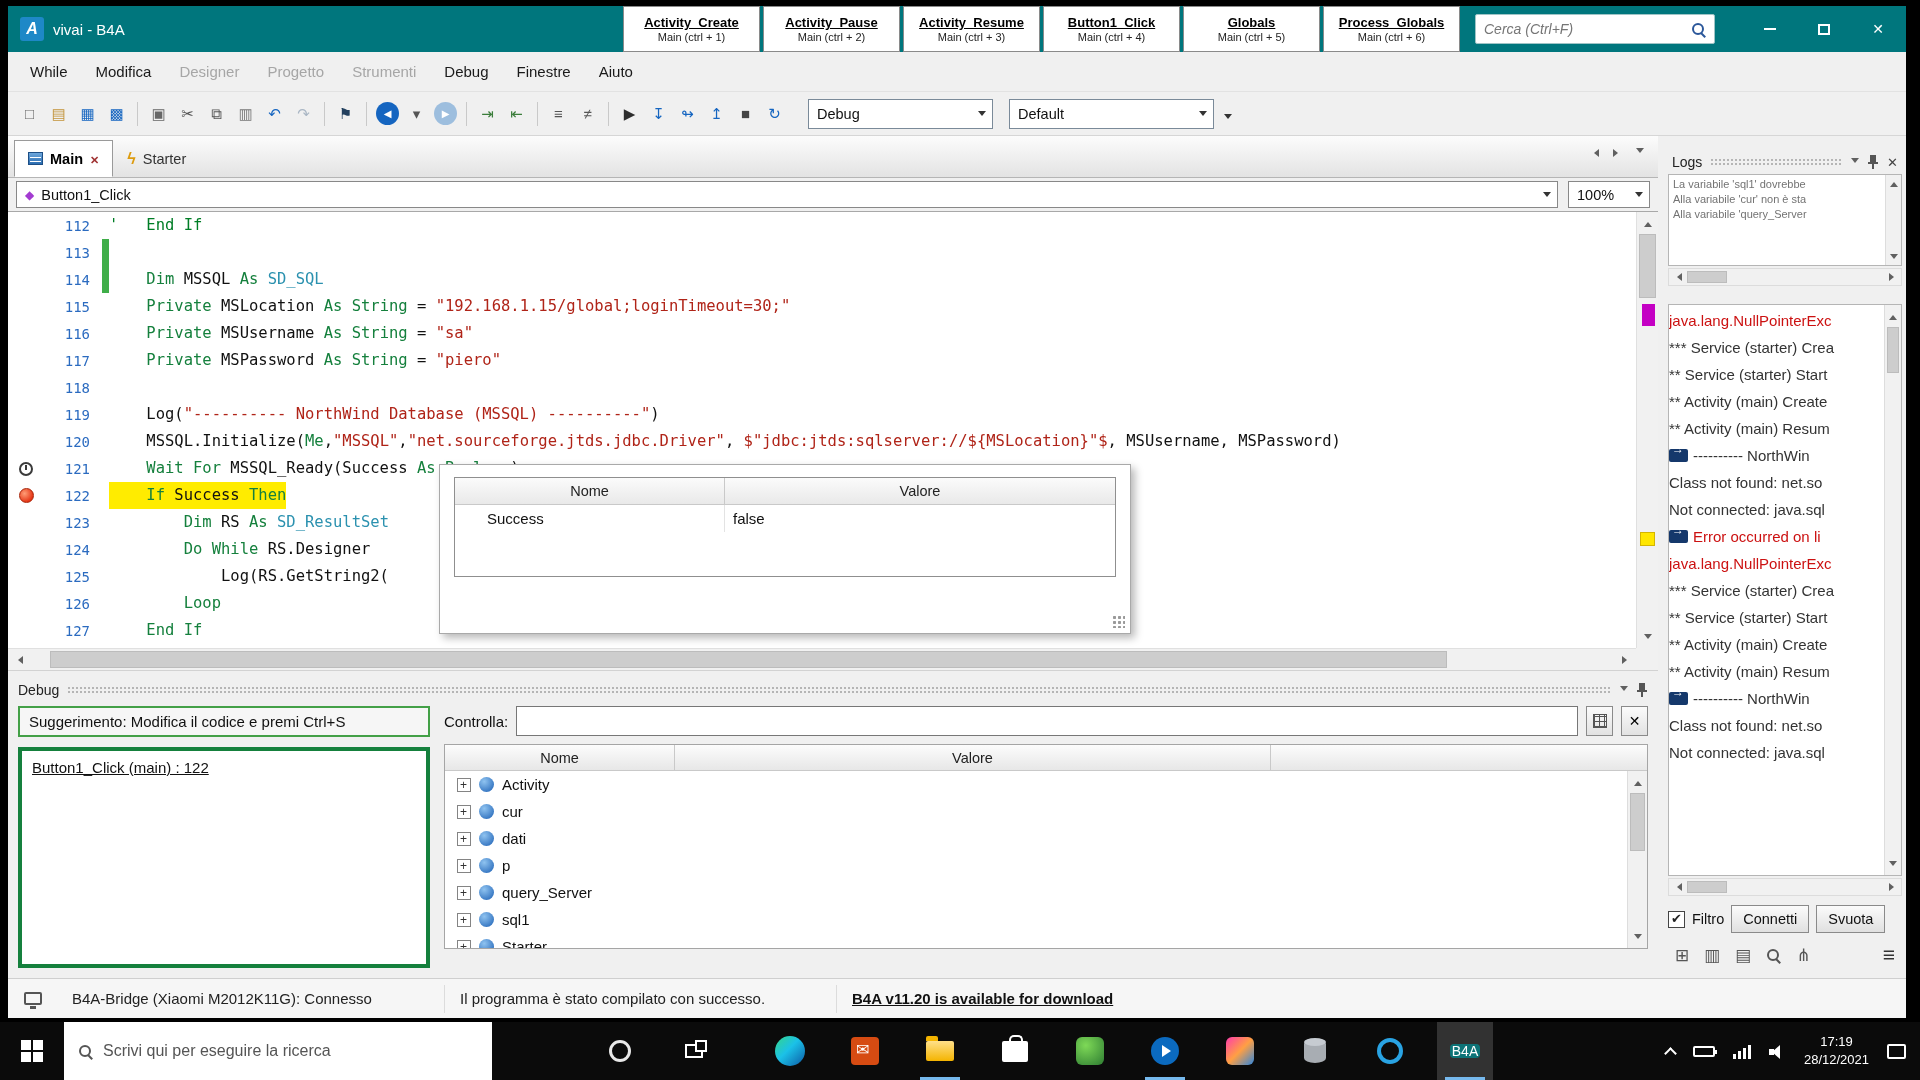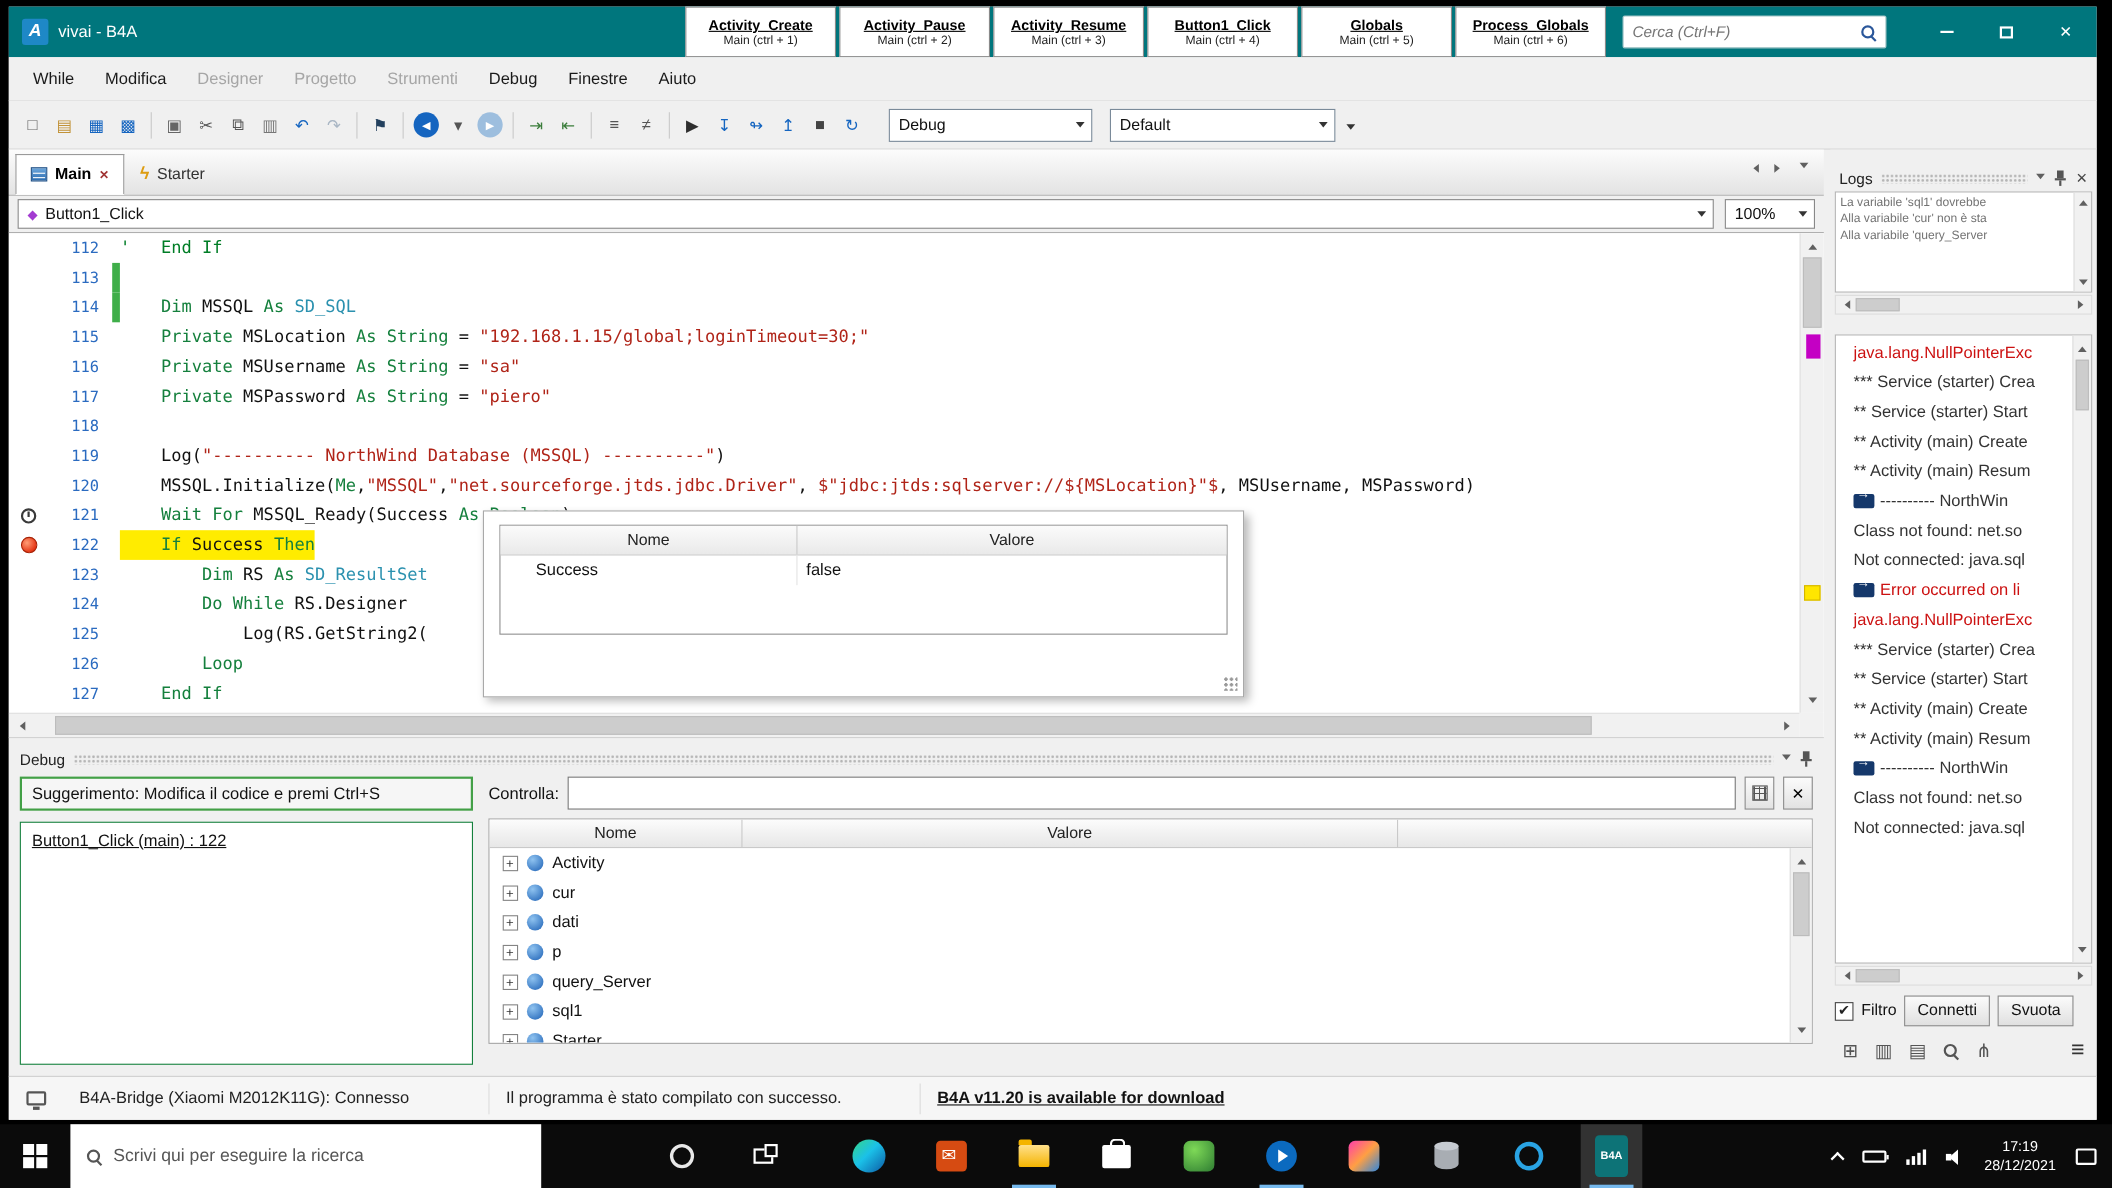--- a/index.html
+++ b/index.html
@@ -110,21 +110,21 @@
 .panel-title{font-size:14px;color:#222}
 .dots{flex:1;height:9px;background-image:radial-gradient(#b5b5b5 1px,transparent 1.3px);background-size:4px 4px}
 .pin{width:12px;height:14px;position:relative;display:inline-block}
 .pin::before{content:"";position:absolute;left:3px;top:0;width:6px;height:7px;background:#555}
 .pin::after{content:"";position:absolute;left:1px;top:7px;width:10px;height:2px;background:#555}
 .pin i{position:absolute;left:5px;top:9px;width:2px;height:5px;background:#555}
 .head-x::before{content:"✕";font-size:13px;color:#444}
 #debug-body{flex:1;display:flex;padding:4px 10px 10px 10px;gap:14px;min-height:0}
 #debug-left{width:412px;display:flex;flex-direction:column;flex:0 0 auto}
 #suggestion{border:2px solid #43a047;background:#f6f6f6;padding:5px 9px;font-size:15px;color:#111;white-space:nowrap;overflow:hidden}
-#callstack{margin-top:10px;flex:1;background:#fff;border:1px solid #15803d;padding:8px 10px;font-size:15px;overflow:hidden}
+#callstack{margin-top:10px;flex:1;background:#fff;border:4px solid #15803d;padding:8px 10px;font-size:15px;overflow:hidden}
 .stack-entry{text-decoration:underline;color:#111;margin-bottom:4px;white-space:nowrap}
 #debug-right{flex:1;display:flex;flex-direction:column;min-width:0}
 #watchrow{display:flex;align-items:center;gap:8px;flex:0 0 auto}
 #watch-label{font-size:15px;color:#111}
 #watch-input{flex:1;height:30px;border:1px solid #777;background:#fff;font-size:15px;padding:0 6px;font-family:"Liberation Sans",sans-serif}
 .sq-btn{width:27px;height:30px;border:1px solid #8a8a8a;background:linear-gradient(#fbfbfb,#e2e2e2);display:flex;align-items:center;justify-content:center;flex:0 0 auto}
 .calcico{width:14px;height:14px;border:1px solid #555;background:repeating-linear-gradient(0deg,#555 0 1px,transparent 1px 5px),repeating-linear-gradient(90deg,#555 0 1px,transparent 1px 5px)}
 #vars-table{margin-top:8px;height:205px;background:#fff;border:1px solid #a5a5a5;position:relative;overflow:hidden}
 .vt-head{height:26px;display:flex;background:linear-gradient(#fcfcfc,#e7e7e7);border-bottom:1px solid #c9c9c9}
 .vt-h{display:flex;align-items:center;justify-content:center;font-size:14.5px;color:#222;border-right:1px solid #c9c9c9}
@@ -142,21 +142,21 @@
 #logspanel{width:242px;margin-left:6px;background:#f0f0f0;display:flex;flex-direction:column;padding:14px 4px 4px 4px;position:relative;overflow:hidden}
 #log-warnings{height:92px;background:#fff;border:1px solid #b5b5b5;overflow:hidden;position:relative;flex:0 0 auto}
 .warn-line{font-size:11px;color:#737373;white-space:nowrap;padding:3px 4px 0 4px}
 .warn-vsb{position:absolute;right:0;top:0;bottom:0;width:16px;background:#f1f1f1;border-left:1px solid #ddd;display:flex;flex-direction:column;justify-content:space-between}
 .warn-vsb .sb-btn{flex:0 0 14px}
 .loghsb{height:18px;background:#f1f1f1;border:1px solid #dcdcdc;display:flex;margin-top:2px;flex:0 0 auto}
 .loghsb .sb-btn{flex:0 0 16px}
 .log-hthumb{position:absolute;top:2px;bottom:2px;left:2px;width:40px;background:#cdcdcd;border:1px solid #bcbcbc}
 #logs-list{flex:1;margin-top:18px;background:#fff;border:1px solid #b5b5b5;position:relative;overflow:hidden;min-height:0}
 #logs-entries{position:absolute;inset:2px 18px 0 0;overflow:hidden}
-.log-line{height:27px;display:flex;align-items:center;gap:5px;padding-left:16px;white-space:nowrap;font-size:15px}
+.log-line{height:27px;display:flex;align-items:center;gap:5px;padding-left:0;white-space:nowrap;font-size:15px}
 .lt-red{color:#cc1111}.lt-plain{color:#333}
 .lognav{width:19px;height:13px;background:#15386b;border-radius:2px;color:#fff;position:relative;flex:0 0 auto}
 .lognav::before{content:"→";position:absolute;left:3px;top:-7px;font-size:12px;color:#fff}
 .list-vsb{position:absolute;right:0;top:0;bottom:0;width:17px;background:#f1f1f1;border-left:1px solid #ddd;display:flex;flex-direction:column}
 #logs-vthumb{position:absolute;left:2px;right:2px;top:2px;height:46px;background:#cdcdcd;border:1px solid #bcbcbc}
 #filterrow{height:34px;display:flex;align-items:center;gap:7px;margin-top:6px;flex:0 0 auto}
 .cb{width:17px;height:17px;border:1px solid #444;background:#fff;position:relative;flex:0 0 auto}
 .cb::after{content:"✔";position:absolute;left:2px;top:-1px;font-size:13px;color:#222}
 .lbl{font-size:14.5px;color:#111}
 .btn{border:1px solid #8a8a8a;background:linear-gradient(#fbfbfb,#e0e0e0);font-size:14.5px;padding:5px 11px;color:#111;white-space:nowrap;flex:0 0 auto}
@@ -218,21 +218,21 @@
 .ic-explorer::before{content:"";position:absolute;top:-5px;left:0;width:12px;height:5px;background:#f4b400;border-radius:2px 2px 0 0}
 .ic-store{width:26px;height:21px;background:#fff;border-radius:2px;position:relative}
 .ic-store::before{content:"";position:absolute;top:-6px;left:7px;width:10px;height:6px;border:2px solid #fff;border-bottom:0;border-radius:5px 5px 0 0}
 .ic-green-app{width:28px;height:28px;border-radius:6px;background:radial-gradient(circle at 35% 30%,#7ed957,#2e7d32)}
 .ic-movies{width:28px;height:28px;border-radius:50%;background:#0b6abf;display:flex;align-items:center;justify-content:center}
 .ic-movies::after{content:"";border-left:9px solid #fff;border-top:6px solid transparent;border-bottom:6px solid transparent;margin-left:3px}
 .ic-paint{width:28px;height:28px;border-radius:6px;background:linear-gradient(135deg,#ff3cac 0%,#ff9f43 50%,#2e86de 100%)}
 .ic-database{width:22px;height:24px;background:#a8adb3;border-radius:11px/5px;position:relative}
 .ic-database::before{content:"";position:absolute;left:0;right:0;top:-1px;height:8px;border-radius:50%;background:#c6cbd1}
 .ic-ring{width:26px;height:26px;border:4px solid #29a3e3;border-radius:50%}
-.ic-b4a{width:30px;height:38px;border-radius:4px;background:#0d7377;color:#fff;font-weight:700;font-size:10px;display:flex;align-items:center;justify-content:center}
+.ic-b4a{width:30px;height:14px;border-radius:4px;background:#0d7377;color:#fff;font-weight:400;font-size:14px;display:flex;align-items:center;justify-content:center}
 #tray{margin-left:auto;display:flex;align-items:center;gap:18px;padding-right:14px}
 .chev{width:9px;height:9px;border-left:2px solid #fff;border-top:2px solid #fff;transform:rotate(45deg);margin-top:4px}
 .batt{width:22px;height:11px;border:2px solid #fff;border-radius:2px;position:relative}
 .batt::after{content:"";position:absolute;right:-4px;top:2px;width:2px;height:4px;background:#fff}
 .sig{display:flex;align-items:flex-end;gap:2px;height:15px}
 .sig i{width:3px;background:#fff;display:block}
 .sig i:nth-child(1){height:5px}.sig i:nth-child(2){height:8px}.sig i:nth-child(3){height:11px}.sig i:nth-child(4){height:14px}
 .spk{position:relative;width:17px;height:15px}
 .spk::before{content:"";position:absolute;left:0;top:5px;width:5px;height:6px;background:#fff}
 .spk::after{content:"";position:absolute;left:3px;top:1px;border-right:8px solid #fff;border-top:7px solid transparent;border-bottom:7px solid transparent}

